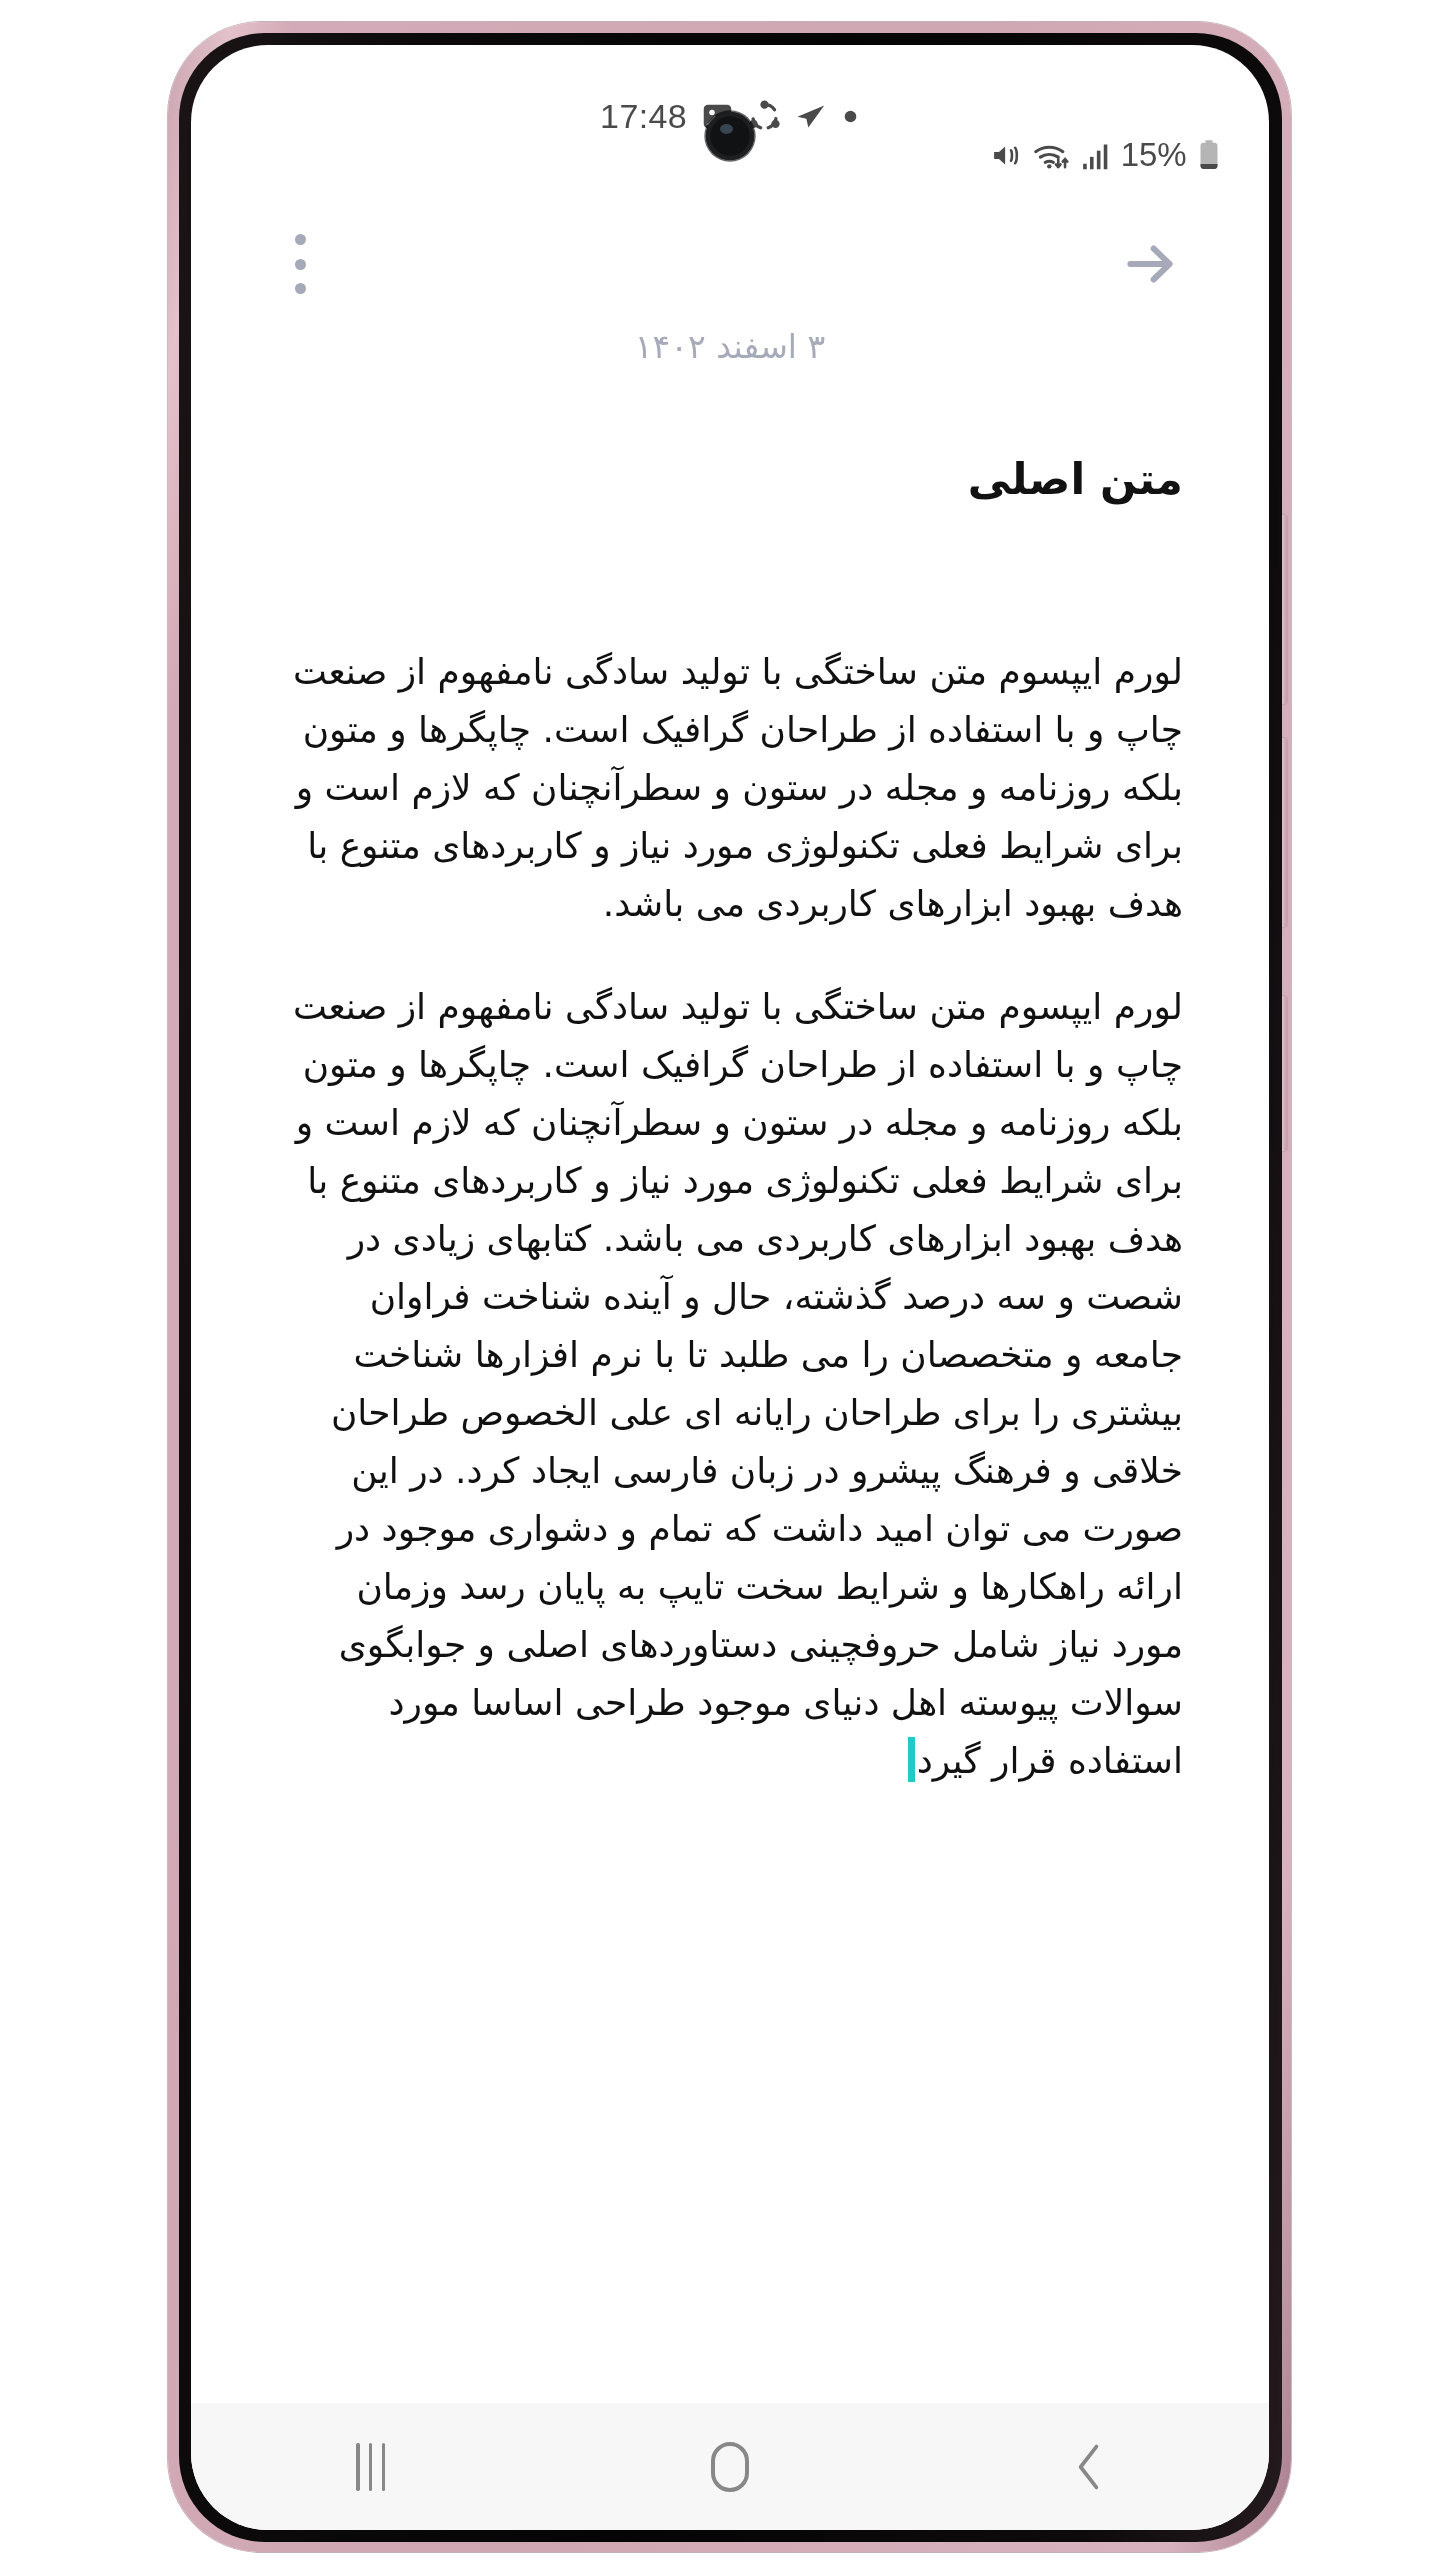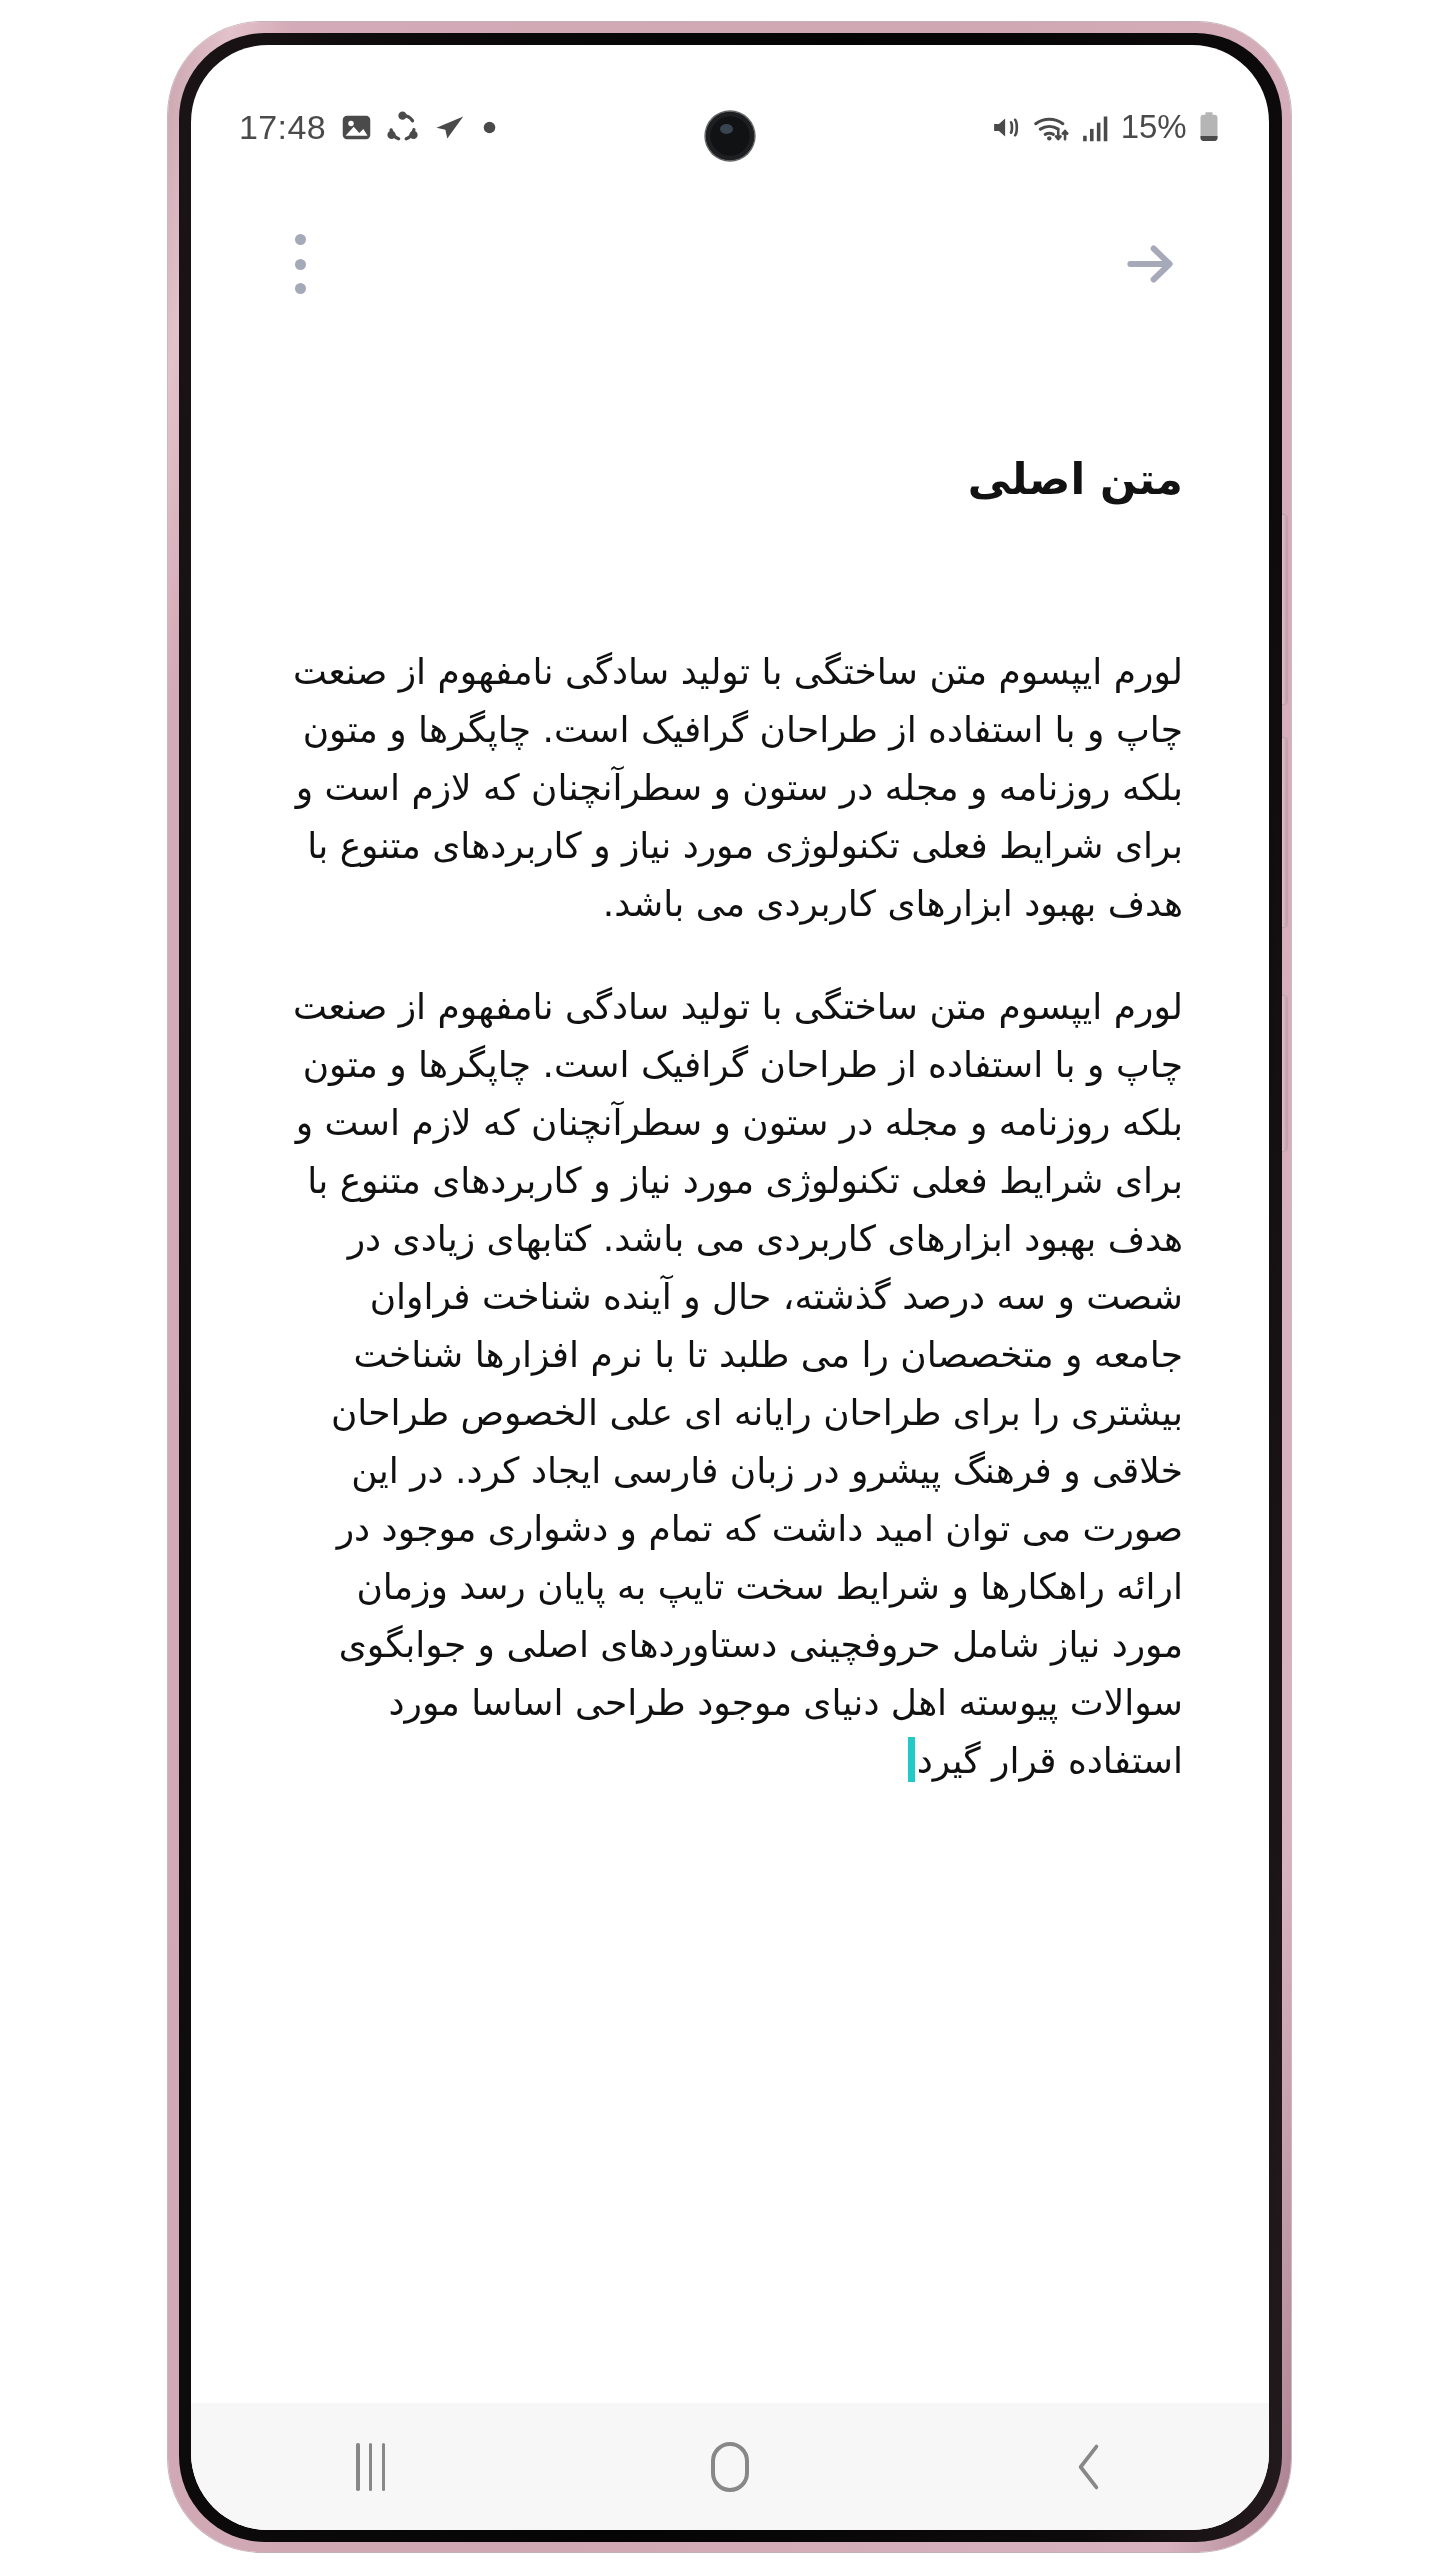--- a/index.html
+++ b/index.html
@@ -50,20 +50,21 @@
   #volume-down-button{ top: 738px;  height: 189px; }
   #power-button      { top: 996px; height: 155px; }
 
   
   #status-bar {
     position: absolute; left: 0; top: 52px;
     width: 100%; height: 60px;
     display: flex; align-items: center;
     padding: 0 48px;
     color: #4a4a4a;
+    flex-direction: column;
   }
   #status-left { display: flex; align-items: center; gap: 13.7px; }
   #status-right { margin-left: auto; display: flex; align-items: center; gap: 10.3px; }
   #status-time {
     font-size: 34px; letter-spacing: 0.4px; color: #4a4a4a;
     font-family: "Liberation Sans", sans-serif;
   }
   #battery-percent {
     font-size: 33px; color: #4a4a4a;
     font-family: "Liberation Sans", sans-serif;
@@ -225,20 +226,21 @@
       <i></i>
     </div>
     <div id="forward-arrow-button">
       <svg width="62" height="62" viewBox="0 0 24 24">
         <path d="M4 12h15" stroke="#a6a9b8" stroke-width="2.3" stroke-linecap="round" fill="none"></path>
         <path d="M13 6l6.2 6-6.2 6" stroke="#a6a9b8" stroke-width="2.3" stroke-linecap="round" stroke-linejoin="round" fill="none"></path>
       </svg>
     </div>
   </div>
 
+  <div id="doc-date">۳ اسفند ۱۴۰۲</div>
   <div id="doc-title">متن اصلی</div>
 
   <div id="doc-body">
     <p>لورم ایپسوم متن ساختگی با تولید سادگی نامفهوم از صنعت چاپ و با استفاده از طراحان گرافیک است. چاپگرها و متون بلکه روزنامه و مجله در ستون و سطرآنچنان که لازم است و برای شرایط فعلی تکنولوژی مورد نیاز و کاربردهای متنوع با هدف بهبود ابزارهای کاربردی می باشد.</p>
     <p><span>لورم ایپسوم متن ساختگی با تولید سادگی نامفهوم از صنعت چاپ و با استفاده از طراحان گرافیک است. چاپگرها و متون بلکه روزنامه و مجله در ستون و سطرآنچنان که لازم است و برای شرایط فعلی تکنولوژی مورد نیاز و کاربردهای متنوع با هدف بهبود ابزارهای کاربردی می باشد. کتابهای زیادی در شصت و سه درصد گذشته، حال و آینده شناخت فراوان جامعه و متخصصان را می طلبد تا با نرم افزارها شناخت بیشتری را برای طراحان رایانه ای علی الخصوص طراحان خلاقی و فرهنگ پیشرو در زبان فارسی ایجاد کرد. در این صورت می توان امید داشت که تمام و دشواری موجود در ارائه راهکارها و شرایط سخت تایپ به پایان رسد وزمان مورد نیاز شامل حروفچینی دستاوردهای اصلی و جوابگوی سوالات پیوسته اهل دنیای موجود طراحی اساسا مورد استفاده قرار گیرد</span><span class="caret"></span></p>
   </div>
 
   <div id="nav-bar">
     <div class="nav-btn">
       <span id="recents-icon">

